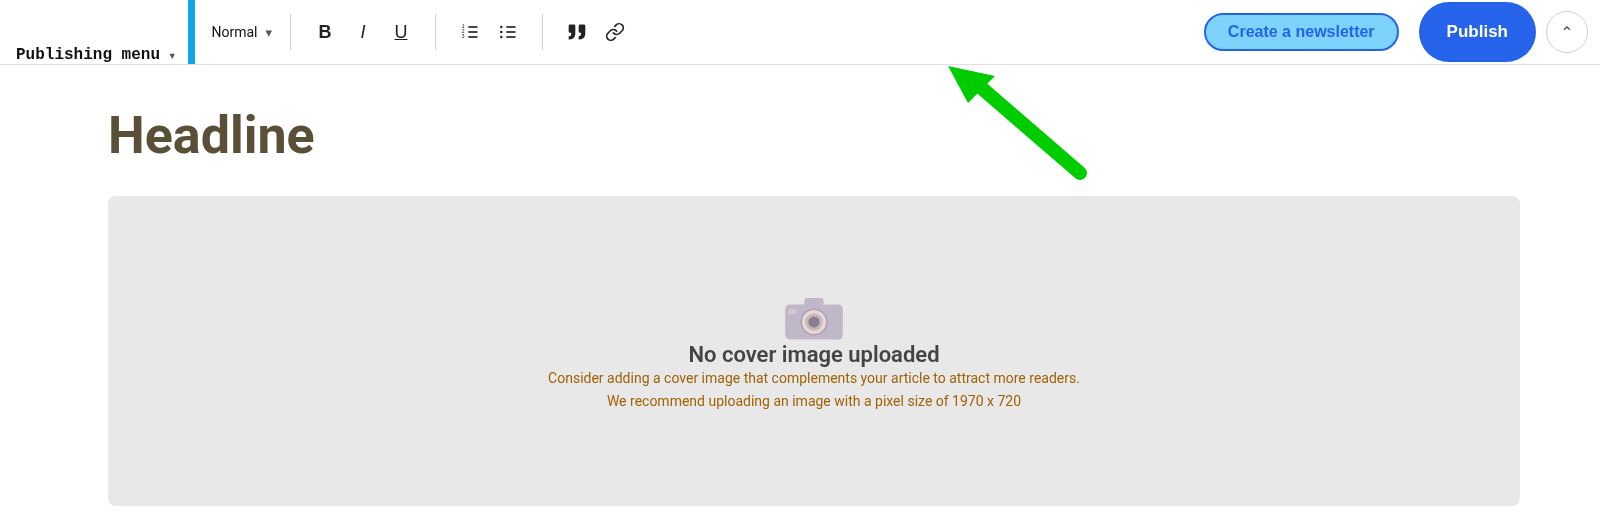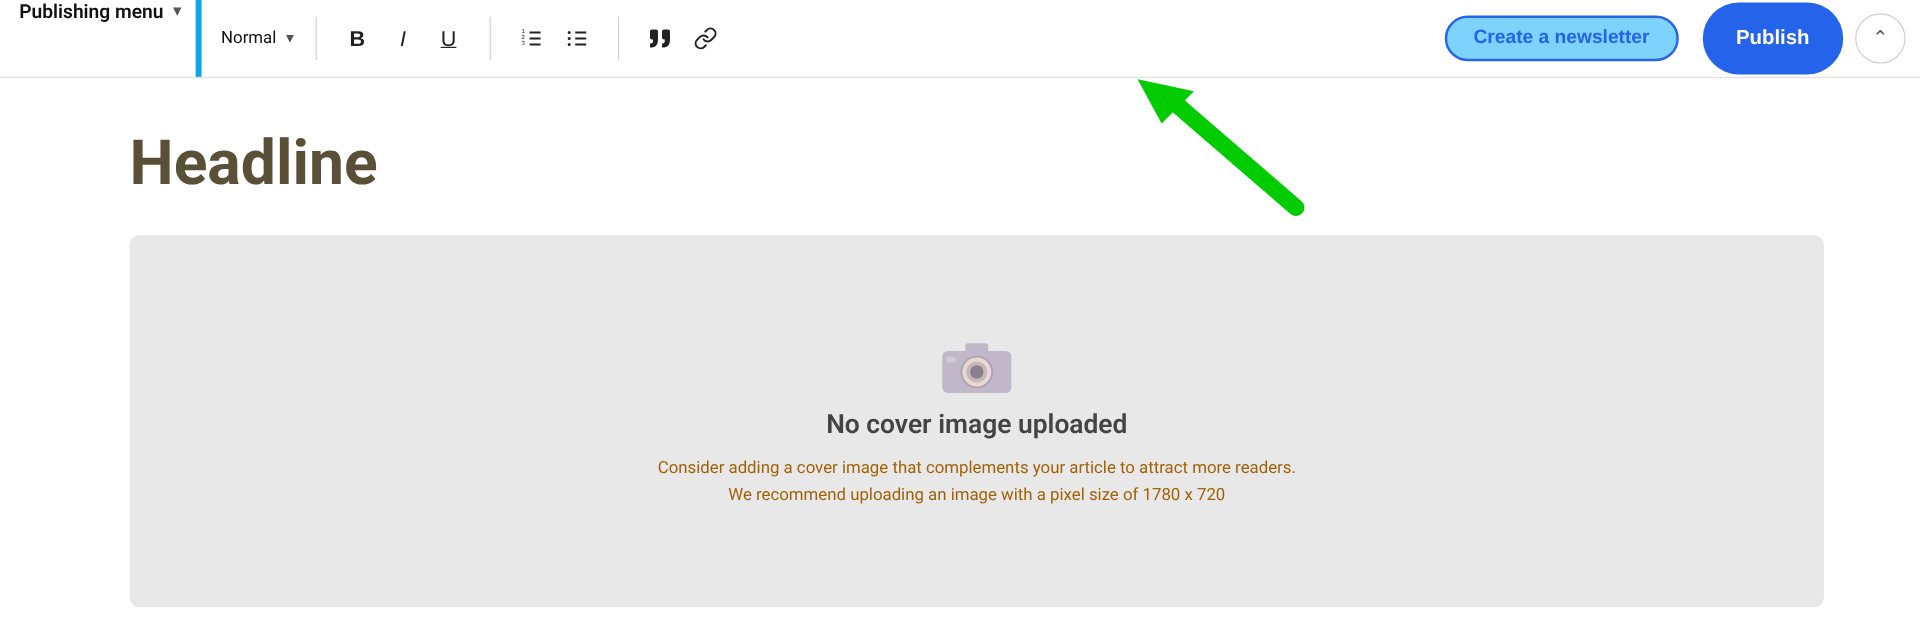--- a/index.html
+++ b/index.html
@@ -17,26 +17,27 @@
       align-items: center;
       height: 65px;
       border-bottom: 1px solid #e0e0e0;
       padding: 0 12px;
       gap: 0;
       background: #fff;
     }
 
     .publishing-menu {
       display: flex;
-      align-items: flex-start;
+      align-items: flex-end;
       gap: 8px;
       padding: 0 12px 0 4px;
       cursor: pointer;
-      border-right: 5px solid #0ea5e9;
+      border-right: 7px solid #0ea5e9;
       height: 100%;
+      font-family: Liberation Mono, monospace;
     }
     .publishing-menu-label {
       font-size: 16px;
       font-weight: 600;
       color: #111;
     }
     .chevron-down-icon {
       color: #555;
       font-size: 14px;
     }
@@ -192,21 +193,21 @@
     
     .cover-placeholder {
       background: #e8e8e8;
       border-radius: 8px;
       width: 100%;
       height: 310px;
       display: flex;
       flex-direction: column;
       align-items: center;
       justify-content: center;
-      gap: 12px;
+      gap: 0;
     }
 
     
     .camera-svg {
       width: 64px;
       height: 52px;
     }
 
     .no-cover-title {
       font-size: 22px;
@@ -334,21 +335,21 @@
       <circle cx="40" cy="40" r="7" fill="#888090"></circle>
 
       <rect x="28" y="10" width="24" height="10" rx="3" fill="#c0b8c8"></rect>
 
       <rect x="8" y="24" width="10" height="6" rx="2" fill="#d8c8d0"></rect>
     </svg>
 
     <span class="no-cover-title">No cover image uploaded</span>
     <div class="no-cover-subtitle">
       <div>Consider adding a cover image that complements your article to attract more readers.</div>
-      <div>We recommend uploading an image with a pixel size of 1780 x 720</div>
+      <div>We recommend uploading an image with a pixel size of 1970 x 720</div>
     </div>
   </div>
 
 </div>
 
 <div class="arrow-container">
   <svg class="arrow-svg" viewBox="0 0 160 130" fill="none" xmlns="http://www.w3.org/2000/svg">
 
     <line x1="140" y1="115" x2="30" y2="20" stroke="#00cc00" stroke-width="14" stroke-linecap="round"></line>
 

